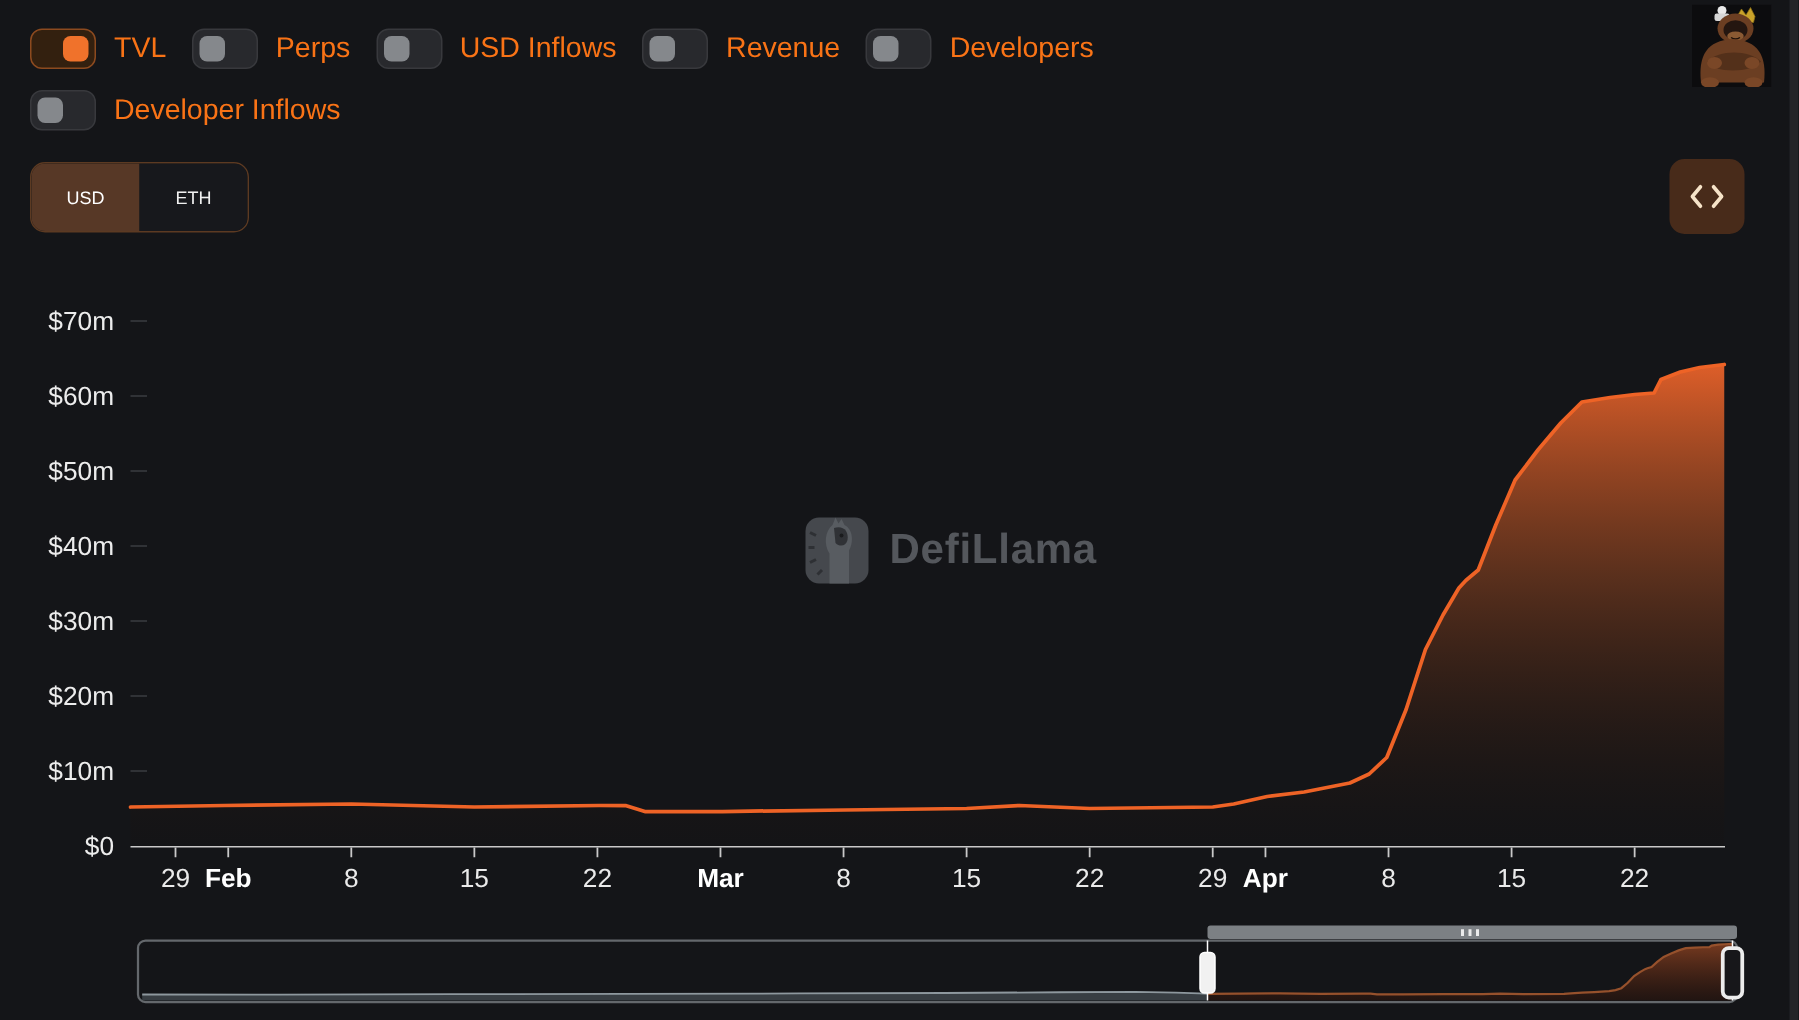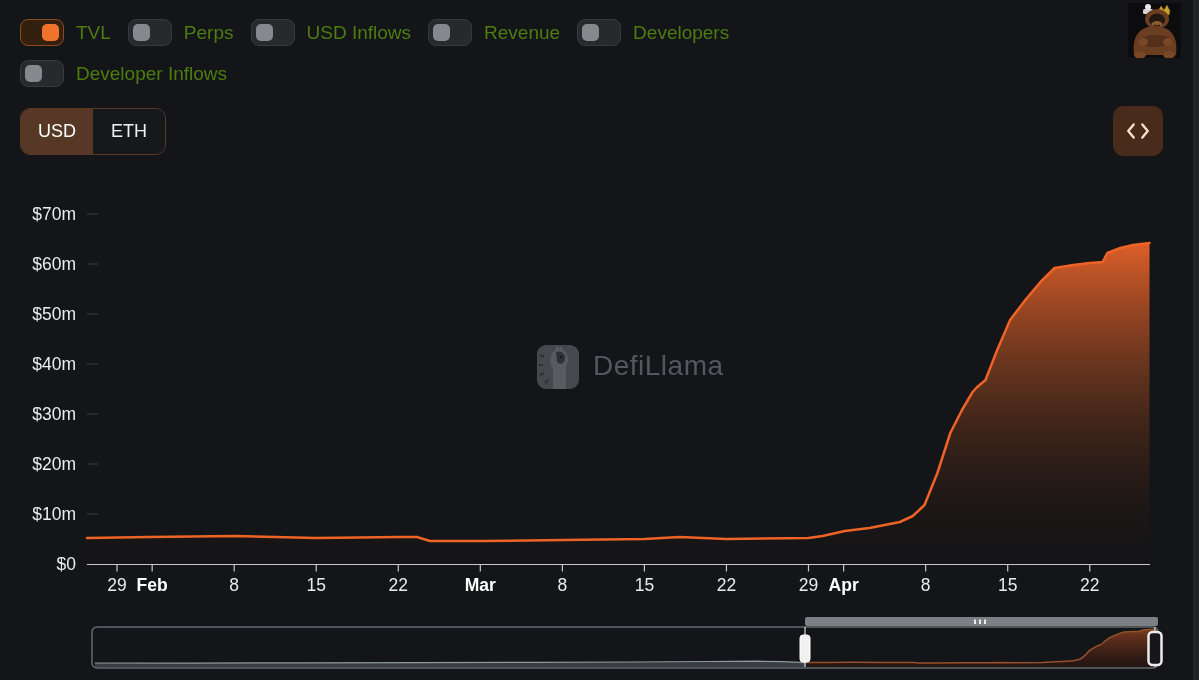--- a/index.html
+++ b/index.html
@@ -11,30 +11,30 @@
   .right-strip{position:absolute;right:0;top:0;width:6px;height:680px;background:#232428}
   .legend-row{position:absolute;left:20px;display:flex;align-items:center;gap:17px}
   #legend-row-1{top:19px}
   #legend-row-2{top:60px}
   .toggle-item{display:flex;align-items:center;gap:12px;cursor:pointer}
   .switch{width:44px;height:27px;border-radius:8px;background:#28292d;border:1px solid #38393d;
           position:relative;box-sizing:border-box;flex:none}
   .switch .knob{position:absolute;left:4px;top:3.5px;width:17px;height:17px;border-radius:5px;background:#85888c}
   .switch.on{background:#33200f;border-color:#8c4a1f}
   .switch.on .knob{left:auto;right:4px;background:#f0722b}
-  .toggle-label{font-size:19px;color:#4d7c0f;white-space:nowrap}
+  .toggle-label{font-size:19px;color:#f97316;white-space:nowrap}
   .currency{position:absolute;left:20px;top:108px;display:flex;height:47px;box-sizing:border-box;
             border:1px solid #5c3a22;border-radius:10px;overflow:hidden}
-  .cur-opt{display:flex;align-items:center;justify-content:center;width:72px;font-size:18px;
+  .cur-opt{display:flex;align-items:center;justify-content:center;width:72px;font-size:12px;
            color:#f0f0f0;background:#17181c;cursor:pointer}
   .cur-opt.selected{background:#573826;color:#fff}
   .embed-btn{position:absolute;left:1113px;top:106px;width:50px;height:50px;border-radius:10px;
              background:#482b1a;display:flex;align-items:center;justify-content:center;cursor:pointer}
   .watermark{position:absolute;left:536px;top:342px;display:flex;align-items:center;gap:13px;pointer-events:none}
-  .wm-text{font-size:28px;font-weight:normal;color:#54575c;letter-spacing:0.5px}
+  .wm-text{font-size:28px;font-weight:bold;color:#54575c;letter-spacing:0.5px}
   .avatar{position:absolute;left:1128px;top:3px;width:53px;height:55px;cursor:pointer}
   #chart{position:absolute;left:0;top:0}
   svg text{font-family:"Liberation Sans",sans-serif}
 </style>
 </head>
 <body>
 
 <div class="right-strip"></div>
 
 <div class="legend-row" id="legend-row-1">

